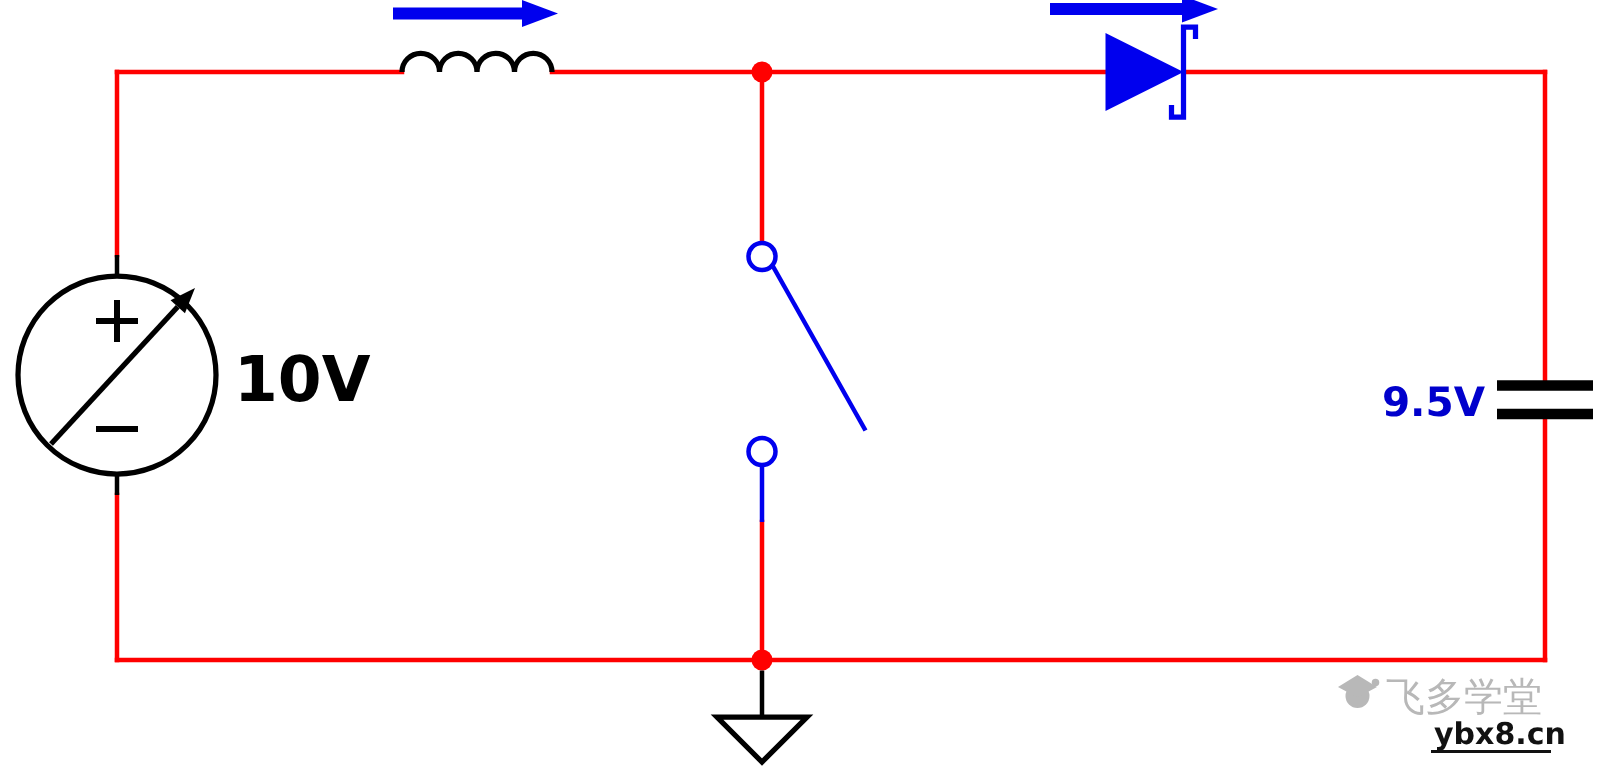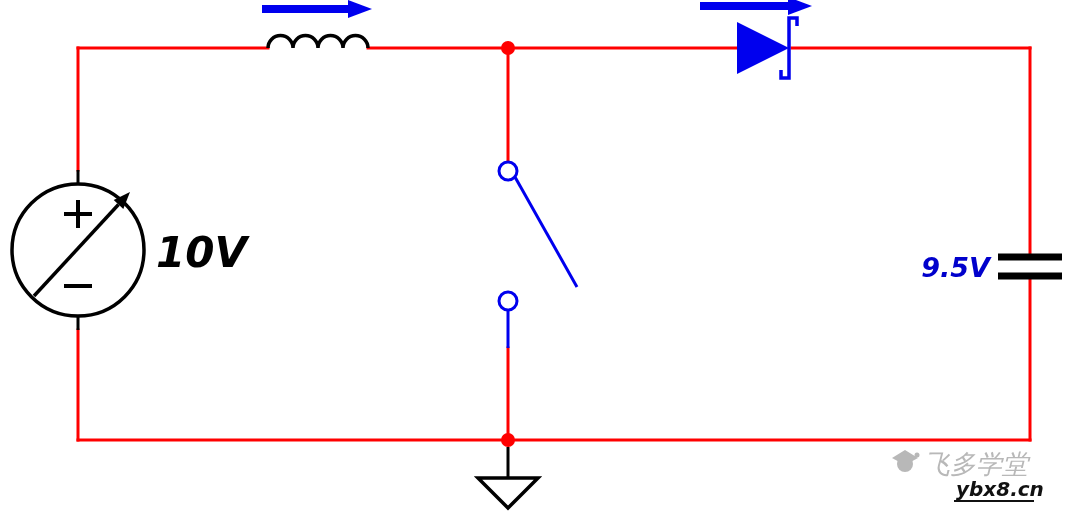--- a/index.html
+++ b/index.html
@@ -9,21 +9,20 @@
     width: 1080px;
     height: 518px;
     overflow: hidden;
     font-family: "DejaVu Sans", sans-serif;
   }
   .canvas-wrap {
     position: relative;
     width: 1080px;
     height: 518px;
     background: #ffffff;
-    font-style: italic;
   }
   svg {
     display: block;
   }
   svg text {
     font-family: "DejaVu Sans", "Liberation Sans", sans-serif;
   }
   .src-label {
     font-weight: bold;
     font-size: 42px;

